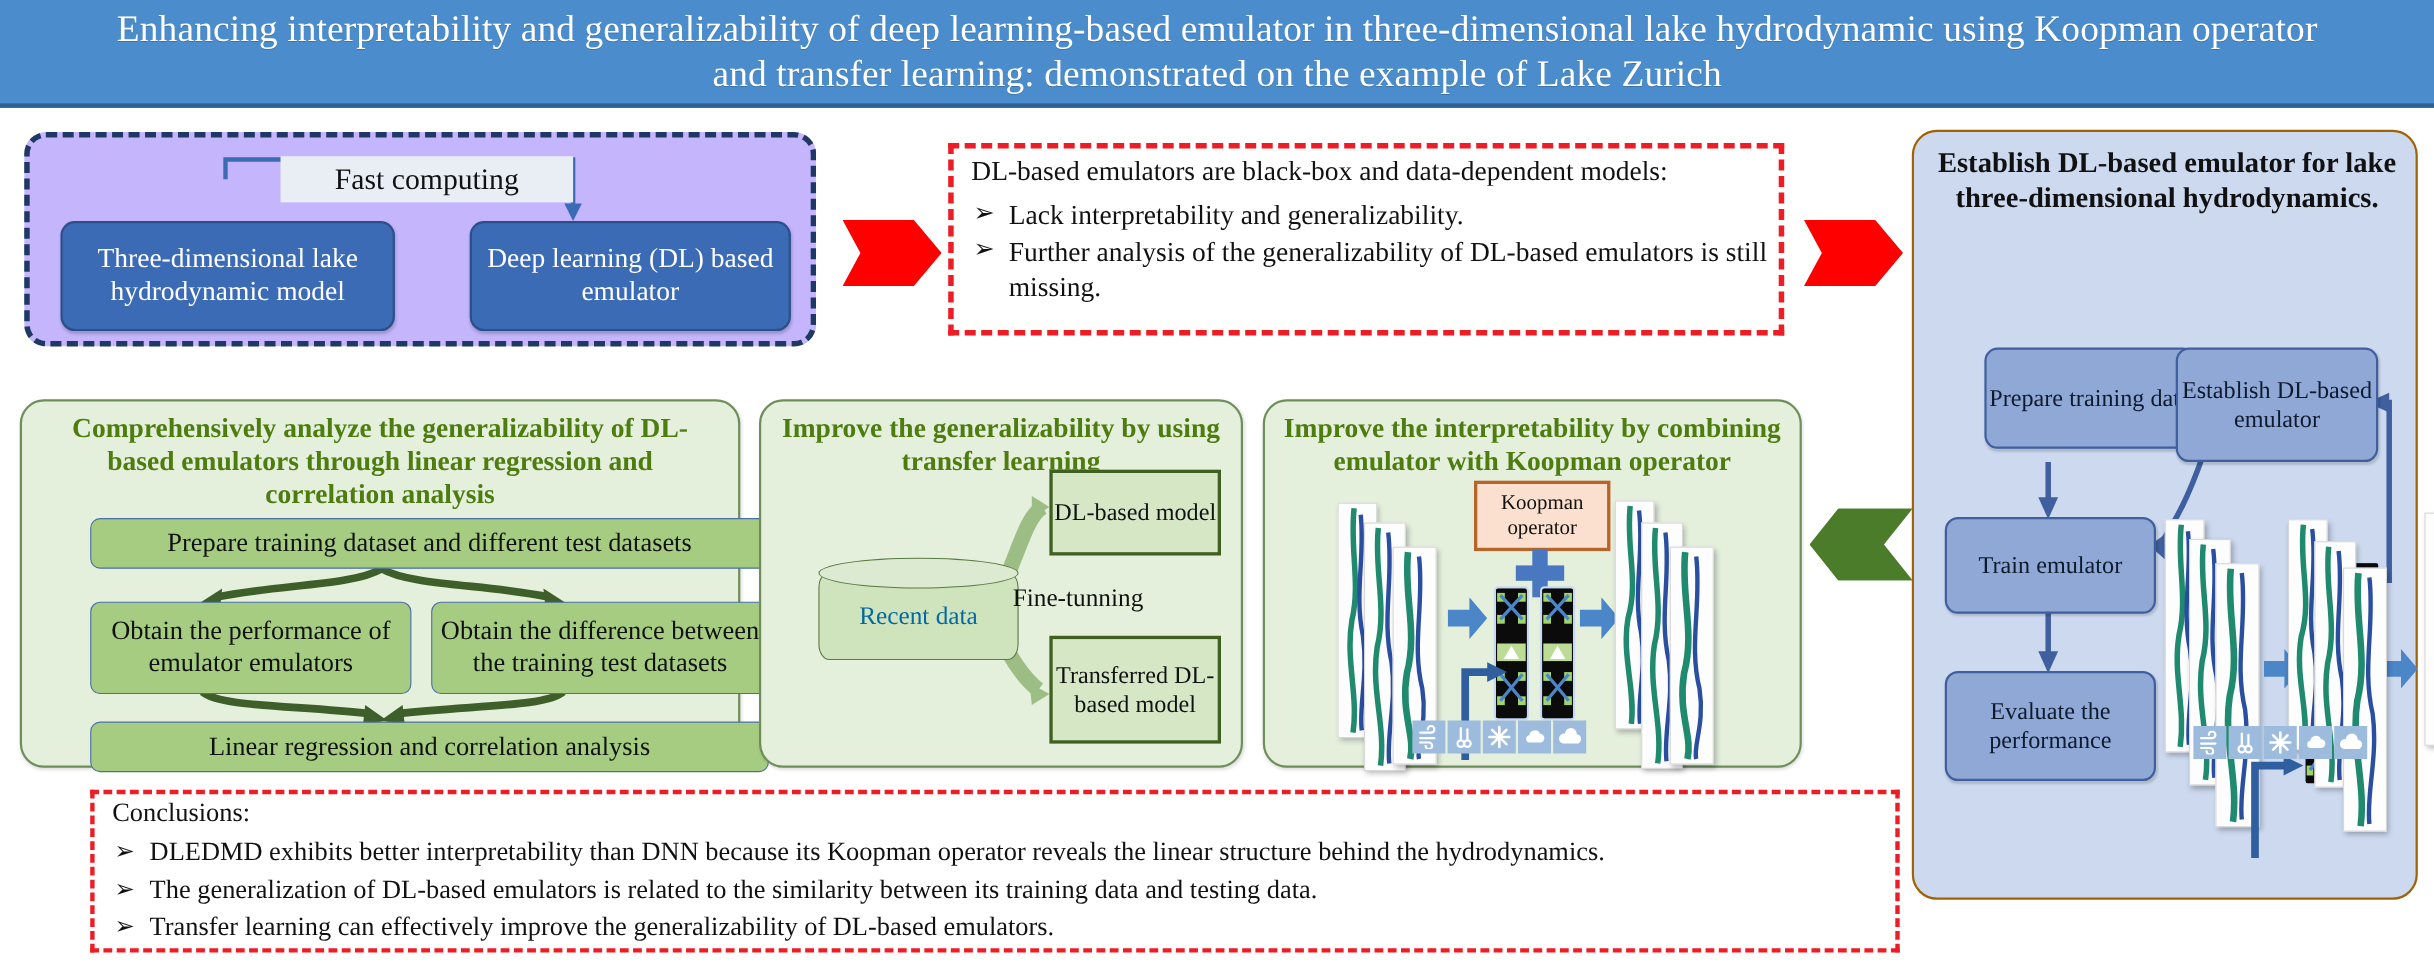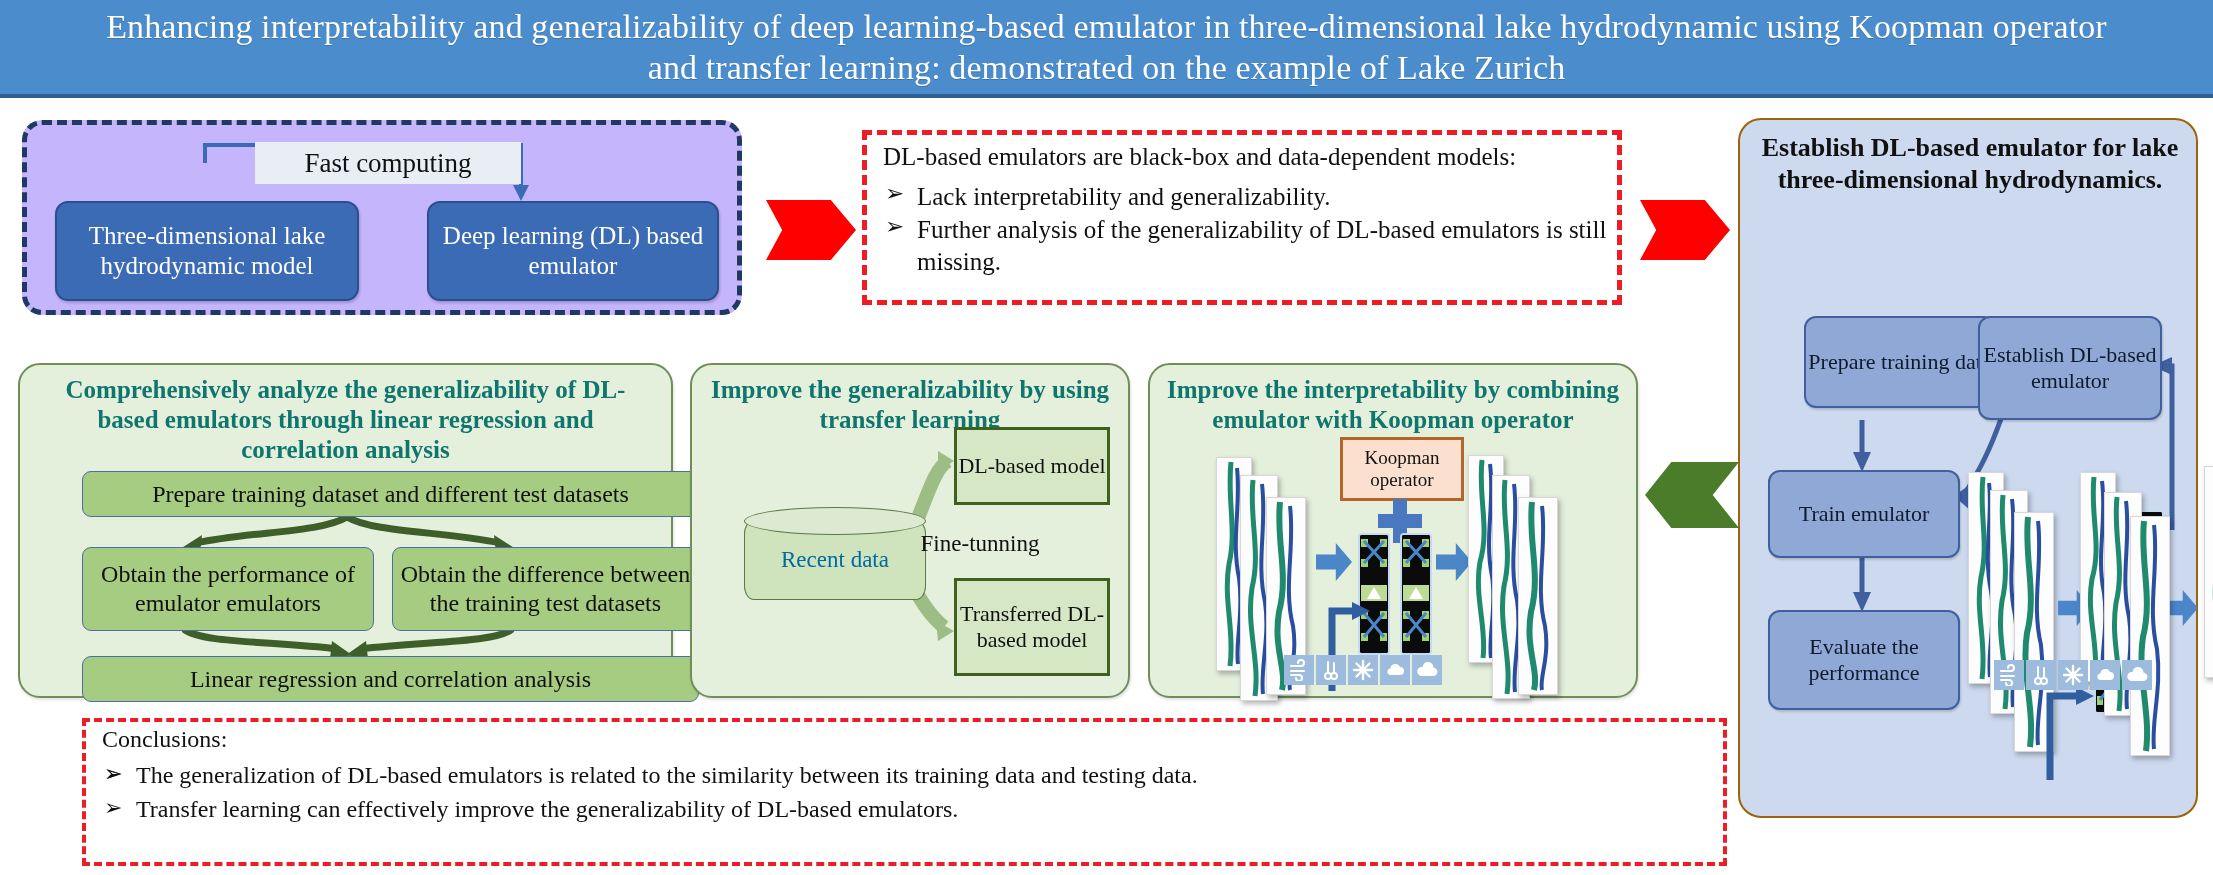--- a/index.html
+++ b/index.html
@@ -92,21 +92,21 @@
   
   .green-panel{
     background:#e4efdc;border:2px solid #6f8f5a;border-radius:22px;
     box-shadow:1px 2px 3px rgba(0,0,0,.12);
   }
   #panel-generalizability{left:18px;top:363px;width:655px;height:335px;}
   #panel-transfer{left:690px;top:363px;width:440px;height:335px;}
   #panel-interpretability{left:1148px;top:363px;width:490px;height:335px;}
   .gp-title{
     position:absolute;left:16px;top:10px;right:16px;
-    font-size:25px;font-weight:bold;color:#0f766e;text-align:center;line-height:1.2;
+    font-size:25px;font-weight:bold;color:#4d7c0f;text-align:center;line-height:1.2;
   }
   .green-bar{
     position:absolute;background:#a5cc80;border:1.5px solid #4a6ea9;border-radius:9px;
     color:#111;font-size:24px;line-height:1.2;margin-left:42px;
   }
   #gb-prepare{left:20px;top:106px;width:615px;height:44px;}
   #gb-performance{left:20px;top:182px;width:290px;height:82px;}
   #gb-difference{left:330px;top:182px;width:305px;height:82px;}
   #gb-linreg{left:20px;top:291px;width:615px;height:44px;}
   #panel1-svg{position:absolute;left:0;top:0;width:655px;height:335px;pointer-events:none;}
@@ -554,20 +554,21 @@
         </svg>
       </div>
   </div>
 </div>
 
 <div class="panel" id="conclusions-box">
   <div id="conclusions-head">Conclusions:</div>
   <ul>
     <li>
       <span class="bullet">➢</span>
+      <span>DLEDMD exhibits better interpretability than DNN because its Koopman operator reveals the linear structure behind the hydrodynamics.</span>
     </li>
     <li>
       <span class="bullet">➢</span>
       <span>The generalization of DL-based emulators is related to the similarity between its training data and testing data.</span>
     </li>
     <li>
       <span class="bullet">➢</span>
       <span>Transfer learning can effectively improve the generalizability of DL-based emulators.</span>
     </li>
   </ul>

